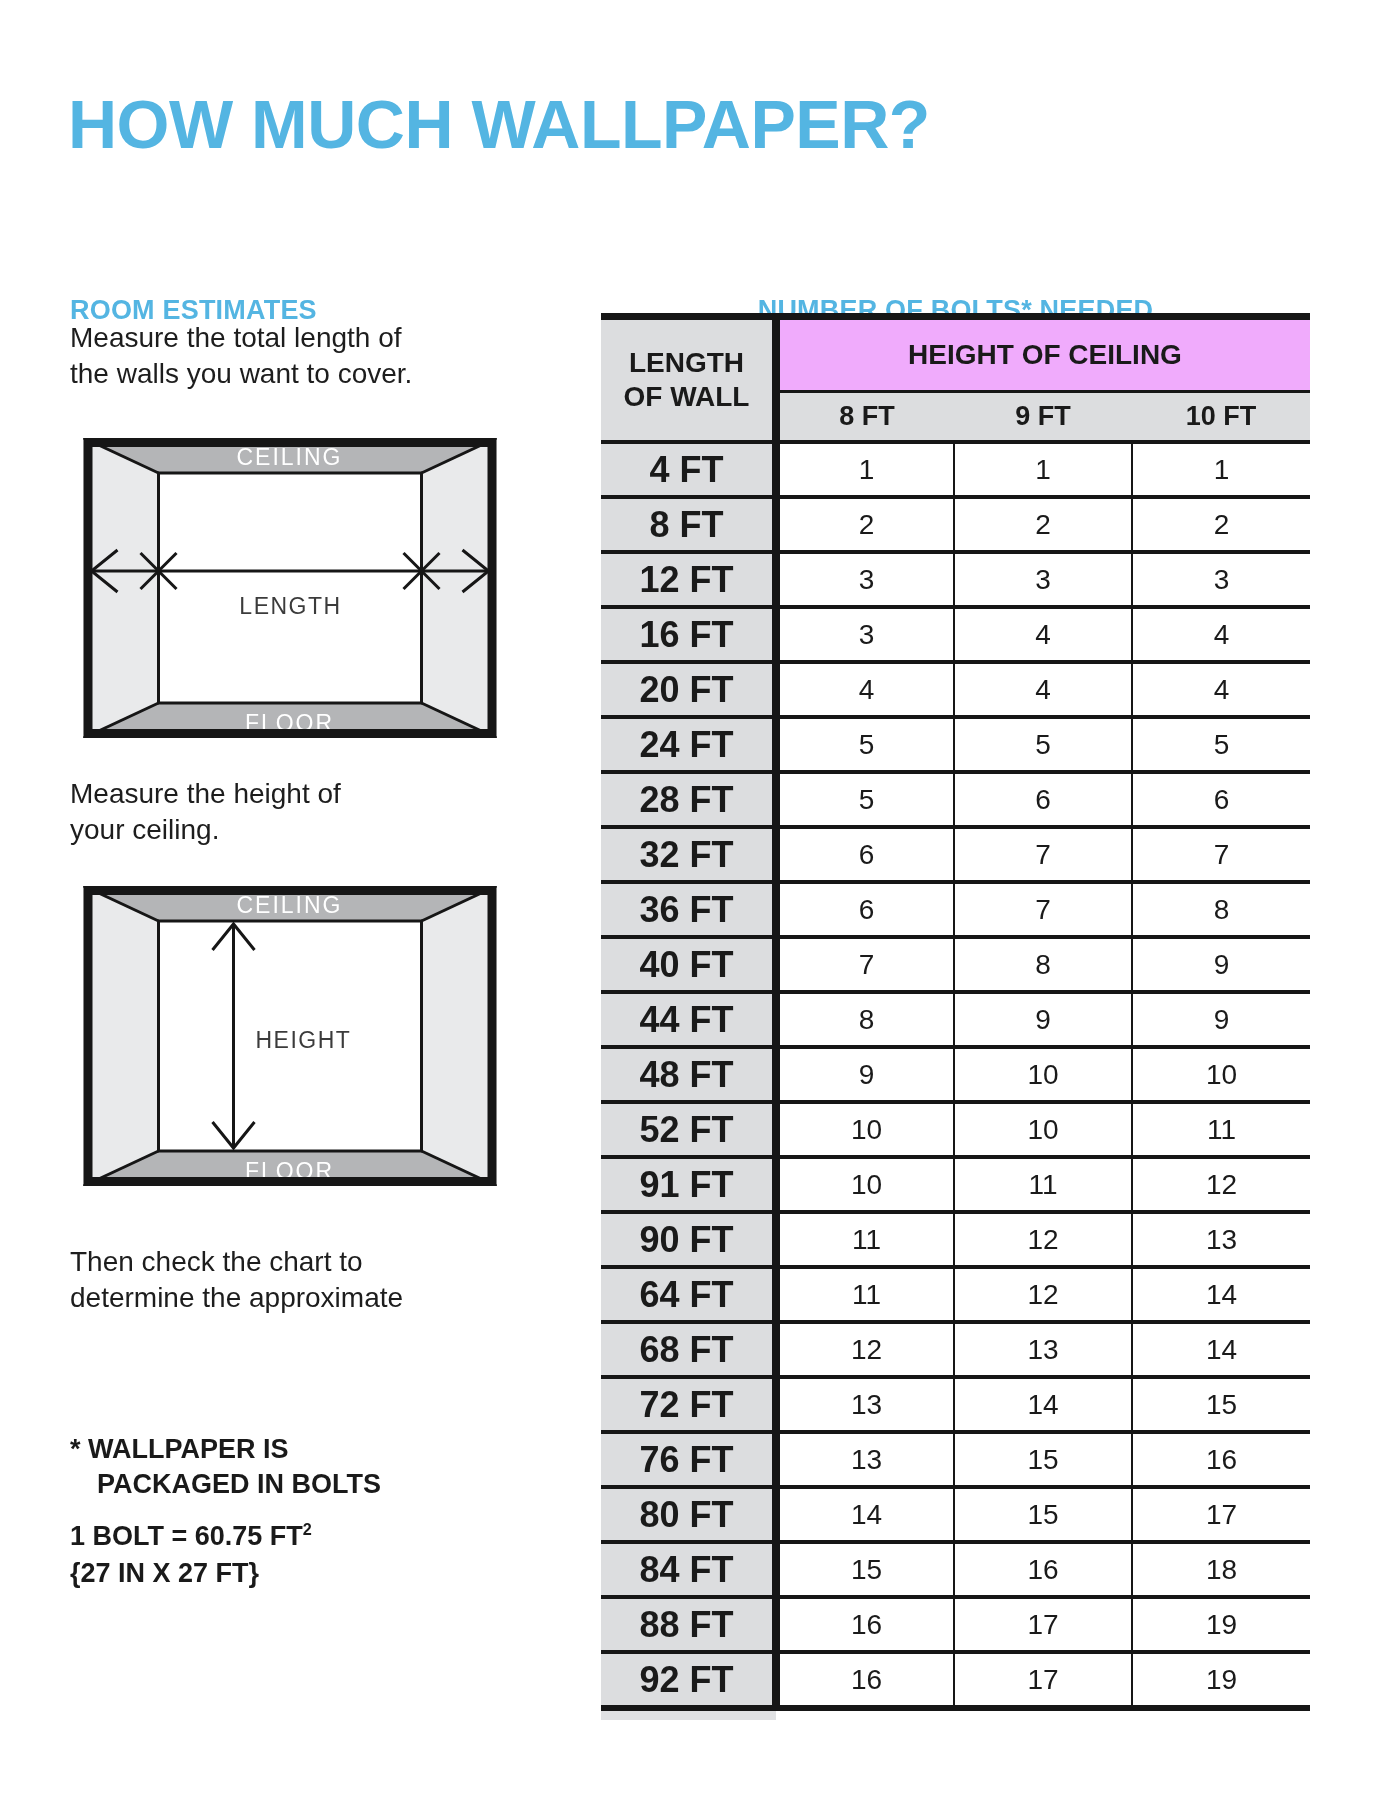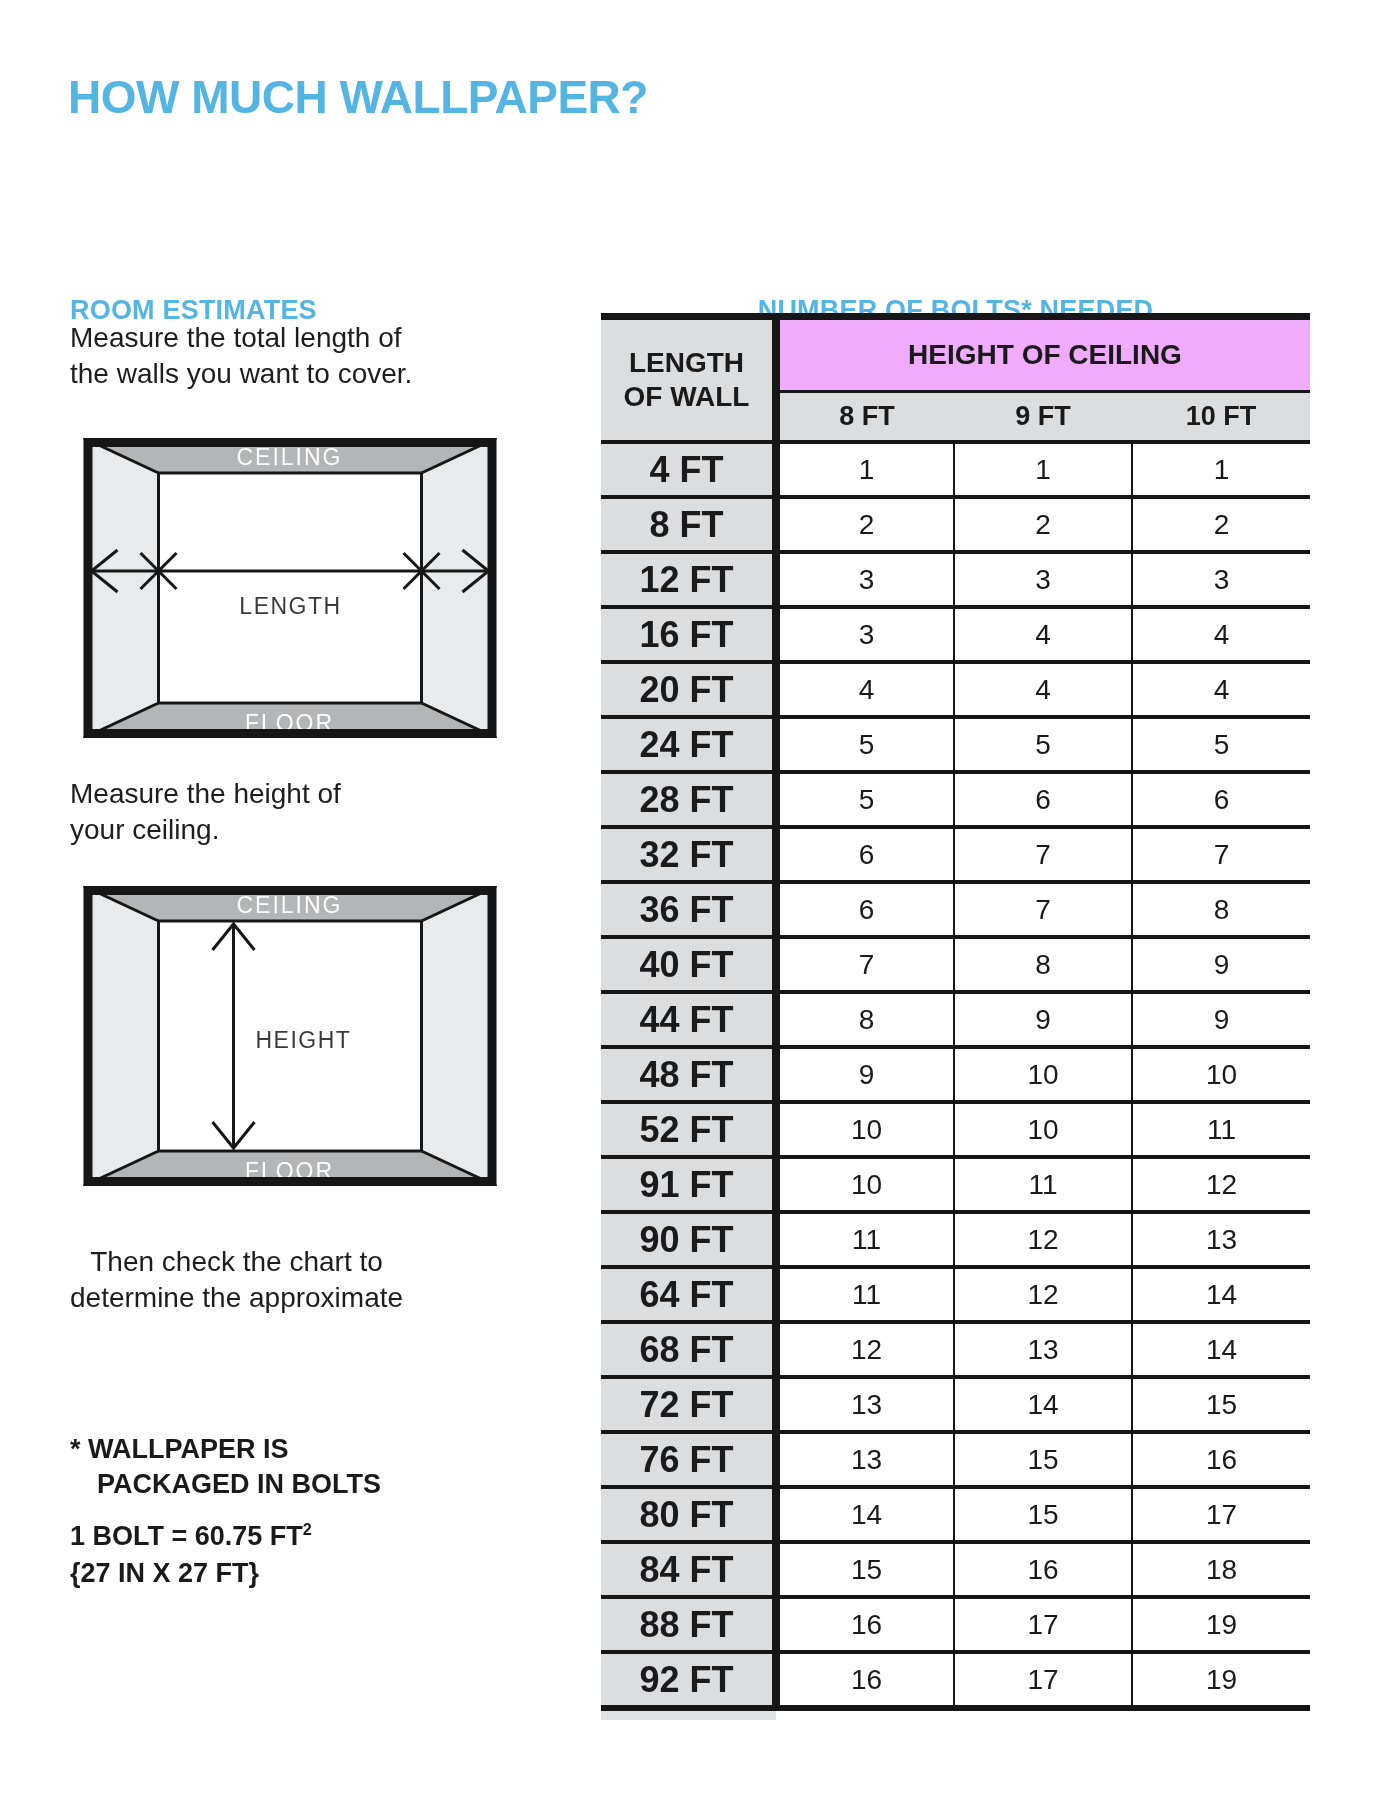--- a/index.html
+++ b/index.html
@@ -4,34 +4,34 @@
 <style>
   html,body{margin:0;padding:0;}
   body{
     width:1391px;height:1800px;position:relative;background:#ffffff;
     font-family:"Liberation Sans","DejaVu Sans",sans-serif;color:#1a1a1a;
     overflow:hidden;
   }
   .abs{position:absolute;}
   
   .page-title{
-    left:68px;top:70px;font-size:46px;font-weight:bold;letter-spacing:-0.5px;
+    left:68px;top:85px;font-size:68px;font-weight:bold;letter-spacing:-0.5px;
     color:#54b5e2;white-space:nowrap;
   }
   
   .section-heading{
     font-size:27px;font-weight:bold;color:#54b5e2;letter-spacing:0.2px;white-space:nowrap;margin-top:32px;
   }
   .room-estimates-heading{left:70px;top:263px;}
   .table-heading{left:601px;top:263px;width:709px;text-align:center;}
   
   .copy{left:70px;font-size:28px;line-height:36px;color:#1d1d1d;}
   .step1{top:320px;}
   .step2{top:776px;}
-  .step3{top:1244px;text-align:center;}
+  .step3{top:1244px;}
   
   .footnote{left:70px;top:1432px;font-size:27px;line-height:35px;font-weight:bold;color:#1a1a1a;}
   .footnote .indent{padding-left:27px;}
   .bolt-spec{left:70px;top:1518px;font-size:27px;line-height:37px;font-weight:bold;color:#1a1a1a;}
   .bolt-spec sup{font-size:0.6em;line-height:0;}
   
   .diagram{width:416px;height:300px;}
   .diagram-1{left:82px;top:438px;}
   .diagram-2{left:82px;top:886px;}
   .diagram text{font-family:"Liberation Sans","DejaVu Sans",sans-serif;}

